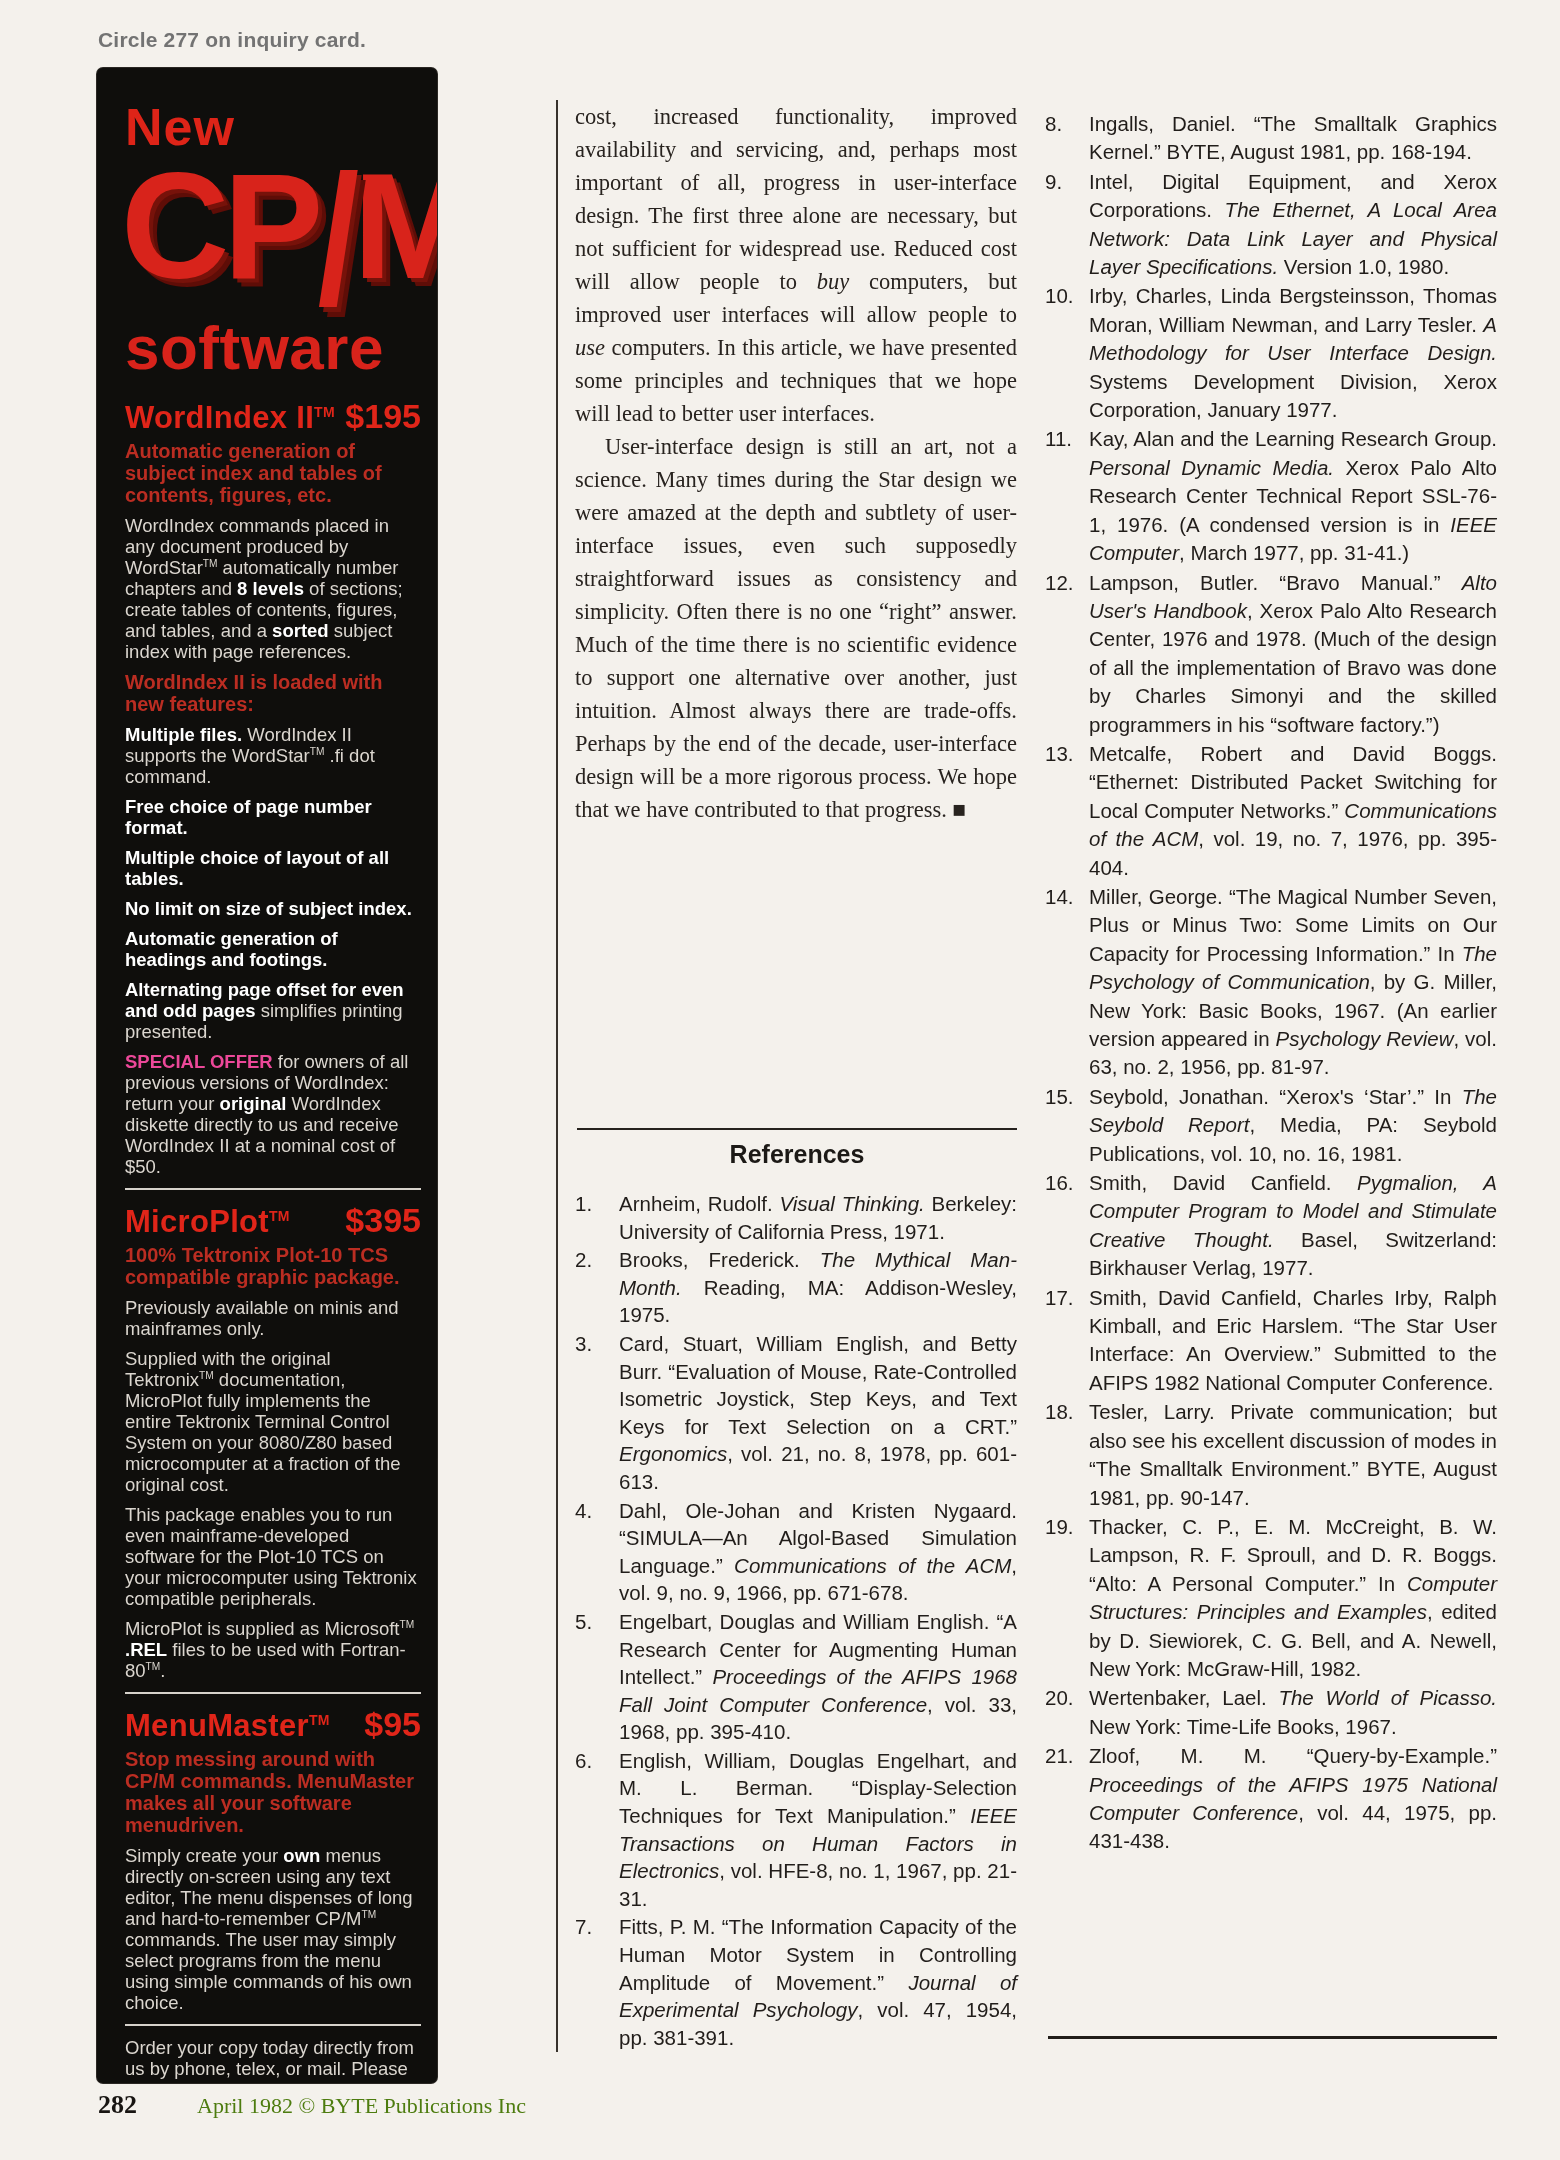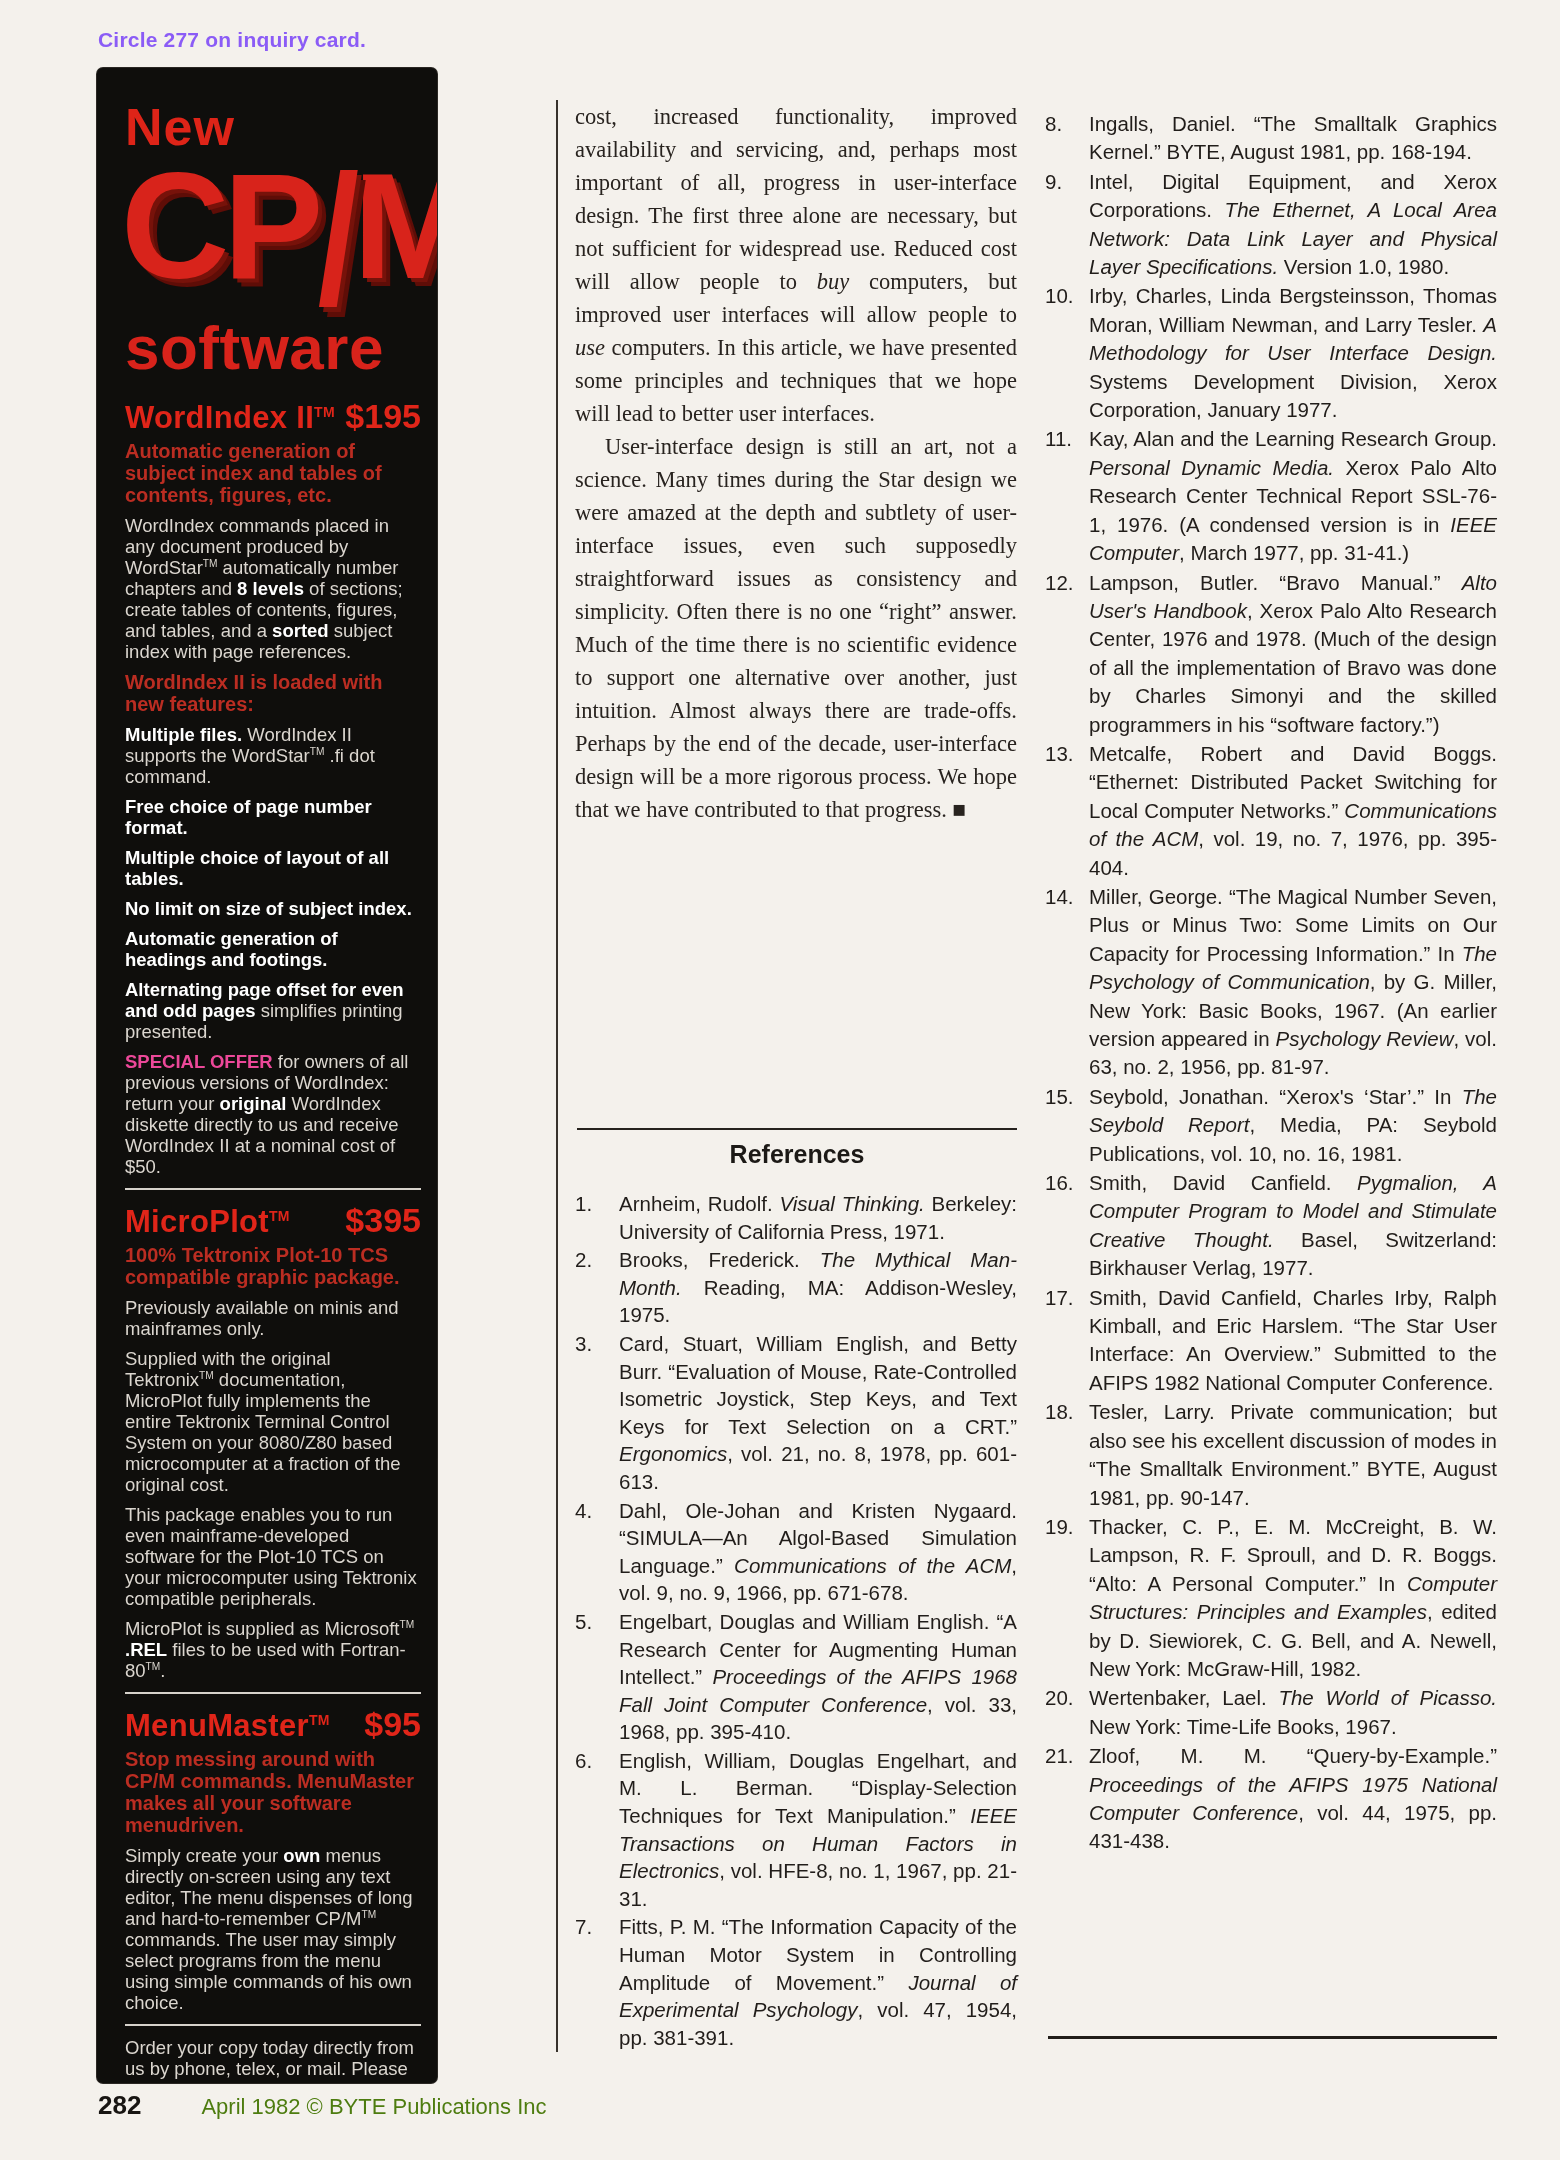--- a/index.html
+++ b/index.html
@@ -9,21 +9,21 @@
     font-family:"Liberation Sans","DejaVu Sans",sans-serif;
     color:#1f1c1a;
   }
   .it{font-style:italic;}
   .b{font-weight:700;}
   sup{font-size:0.55em;vertical-align:super;line-height:0;}
 
   
   .circle-note{
     position:absolute;left:98px;top:28px;
-    font-size:21px;font-weight:600;color:#8b5cf6;letter-spacing:0.2px;
+    font-size:21px;font-weight:600;color:#737373;letter-spacing:0.2px;
   }
 
   
   .ad{
     position:absolute;left:97px;top:68px;width:340px;height:2015px;
     background:#0f0e0c;border-radius:6px;box-sizing:border-box;
     padding:22px 16px 0 28px;overflow:hidden;
     box-shadow:0 0 0 1px #2a2723;
   }
   .ad-new{
@@ -59,21 +59,21 @@
   .ad-rule{height:2px;background:#d6d2cb;margin:11px 0 11px 0;}
   .company-name{
     color:#e02519;font-weight:800;font-size:38px;text-align:center;
     margin:6px 0 6px 0;letter-spacing:1px;
   }
   .addr{color:#e6e1da;font-size:24px;line-height:26px;text-align:center;}
 
   
   .footer{
     position:absolute;left:98px;top:2090px;display:flex;align-items:baseline;
-    font-family:Liberation Sans, sans-serif;
+    font-family:Liberation Serif, serif;
   }
   .footer .pageno{font-size:26px;font-weight:700;color:#181512;}
   .footer .pubinfo{font-size:22px;margin-left:60px;color:#4d7c0f;}
 
   
   .article{
     position:absolute;left:575px;top:100px;width:442px;
     font-family:"Liberation Serif","DejaVu Serif",serif;
     font-size:22.5px;line-height:33px;color:#28231f;
     text-align:justify;

